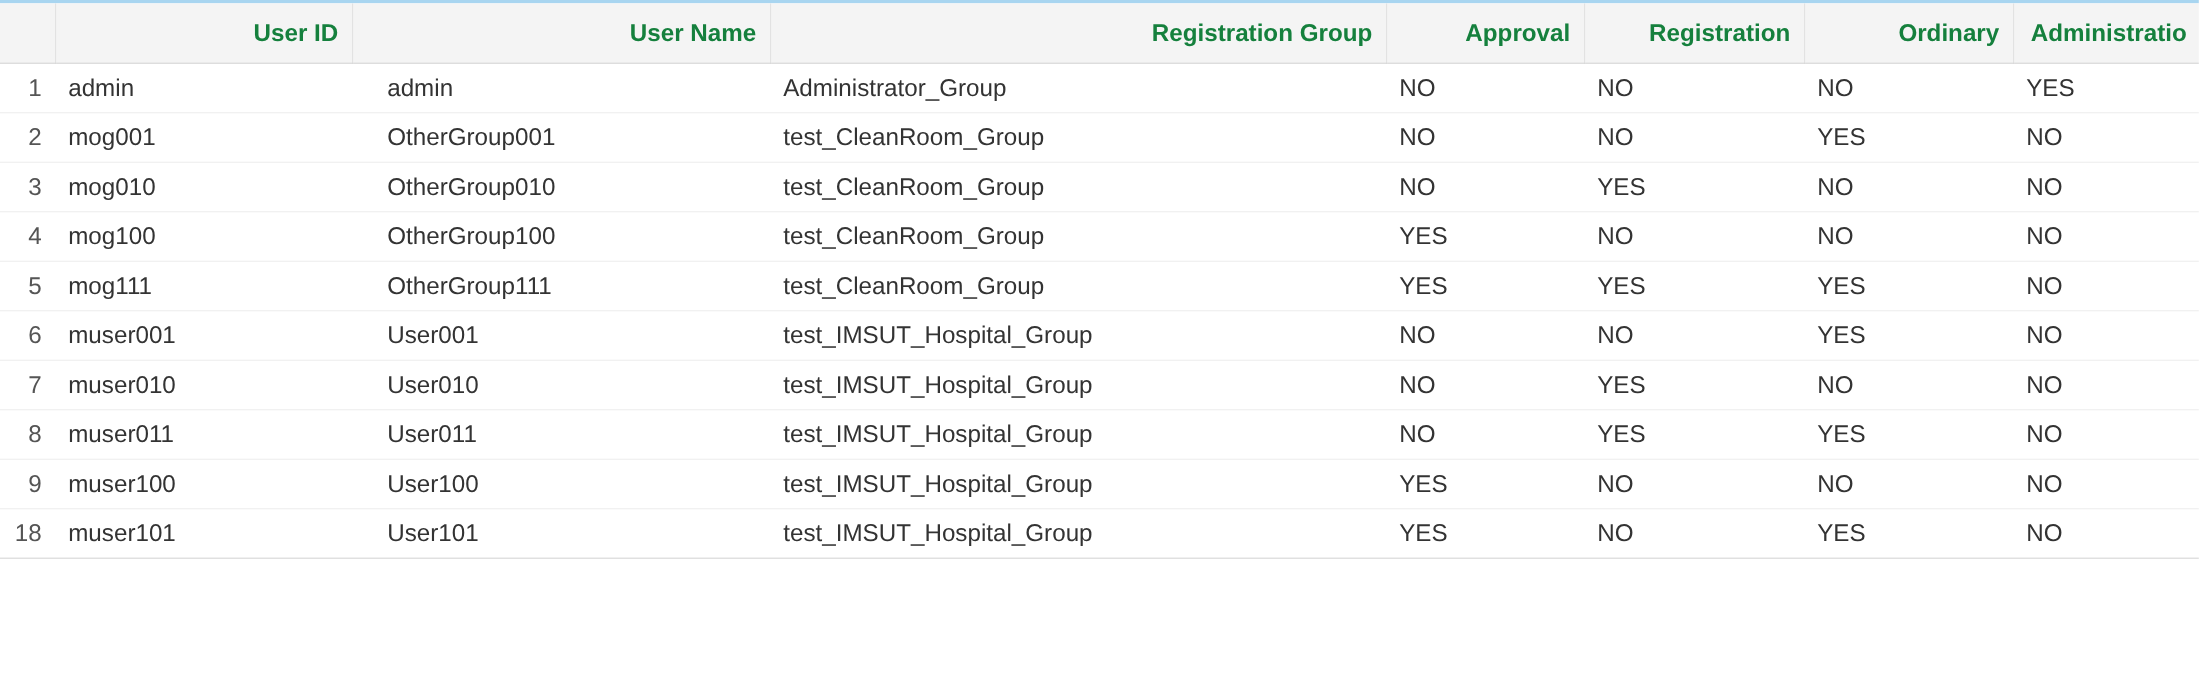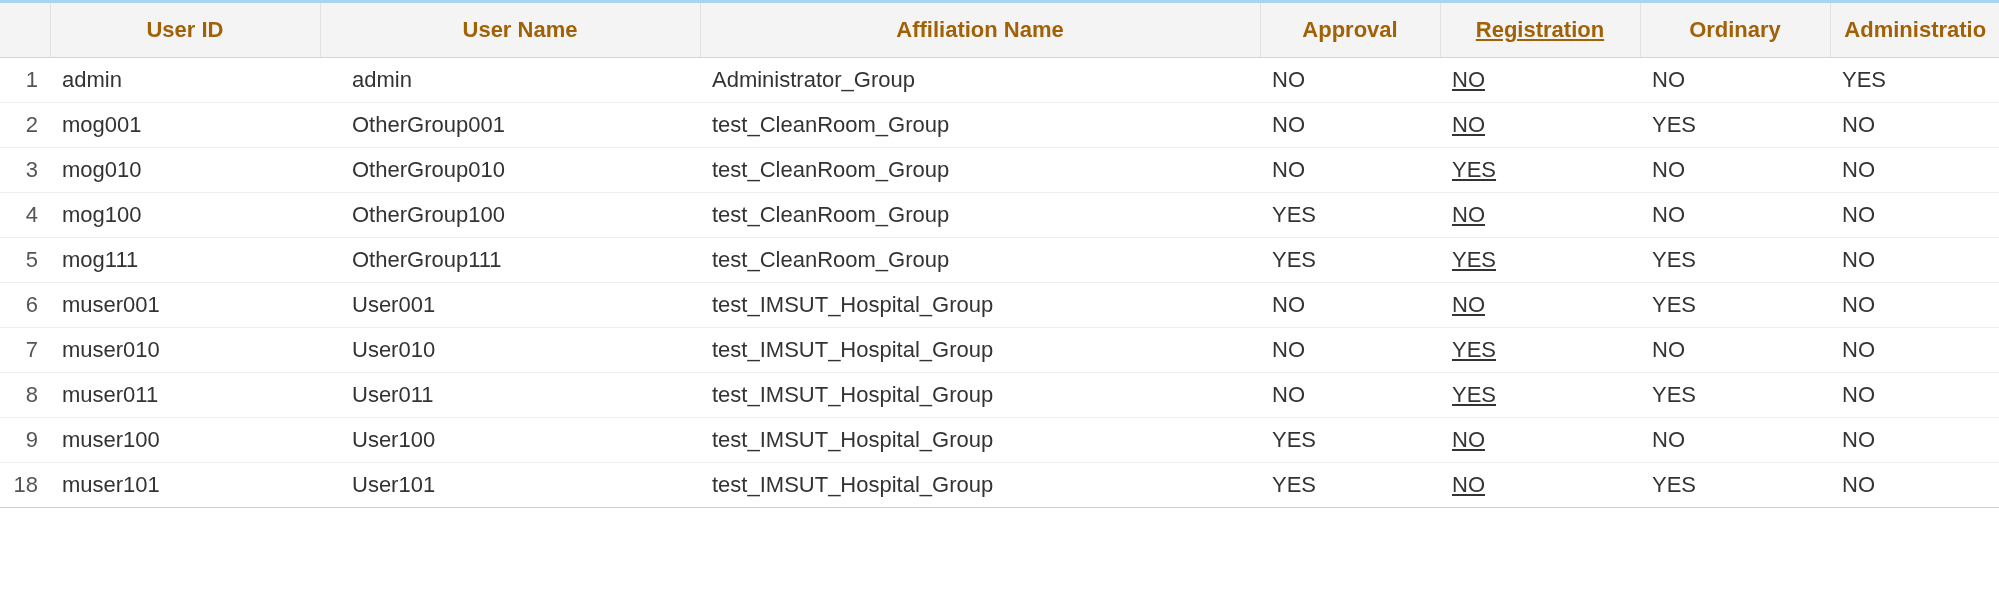--- a/index.html
+++ b/index.html
@@ -19,24 +19,24 @@
       border-bottom: 1px solid #ccc;
       overflow: hidden;
     }
     table {
       border-collapse: collapse;
       width: 100%;
       table-layout: fixed;
     }
     thead th {
       background: #f4f4f4;
-      text-align: center;
+      text-align: right;
       padding: 14px 12px;
       font-weight: 600;
-      color: #a16207;
+      color: #15803d;
       border-bottom: 1px solid #d5d5d5;
       border-right: 1px solid #e2e2e2;
       white-space: nowrap;
       overflow: hidden;
     }
     thead th:last-child {
       border-right: none;
     }
     tbody td {
       padding: 9px 12px;
@@ -55,35 +55,35 @@
       padding-left: 6px;
       color: #555;
     }
     thead .col-rownum {
       background: #f4f4f4;
     }
     .col-userid { width: 270px; }
     .col-username { width: 380px; padding-left: 32px; }
     .col-affiliation { width: 560px; }
     .col-approval { width: 180px; margin-left: 44px; }
-    .col-registration { width: 200px; text-decoration: underline; }
+    .col-registration { width: 200px; }
     .col-ordinary { width: 190px; margin-left: 27px; }
     .col-admin { width: 170px; }
   </style>
 </head>
 <body>
 
 <div class="table-container">
   <table>
     <thead>
       <tr>
         <th class="col-rownum"></th>
         <th class="col-userid">User ID</th>
         <th class="col-username">User Name</th>
-        <th class="col-affiliation">Affiliation Name</th>
+        <th class="col-affiliation">Registration Group</th>
         <th class="col-approval">Approval</th>
         <th class="col-registration">Registration</th>
         <th class="col-ordinary">Ordinary</th>
         <th class="col-admin">Administratio</th>
       </tr>
     </thead>
     <tbody id="tbody">
     <tr>
           <td class="col-rownum">1</td>
           <td class="col-userid">admin</td>

